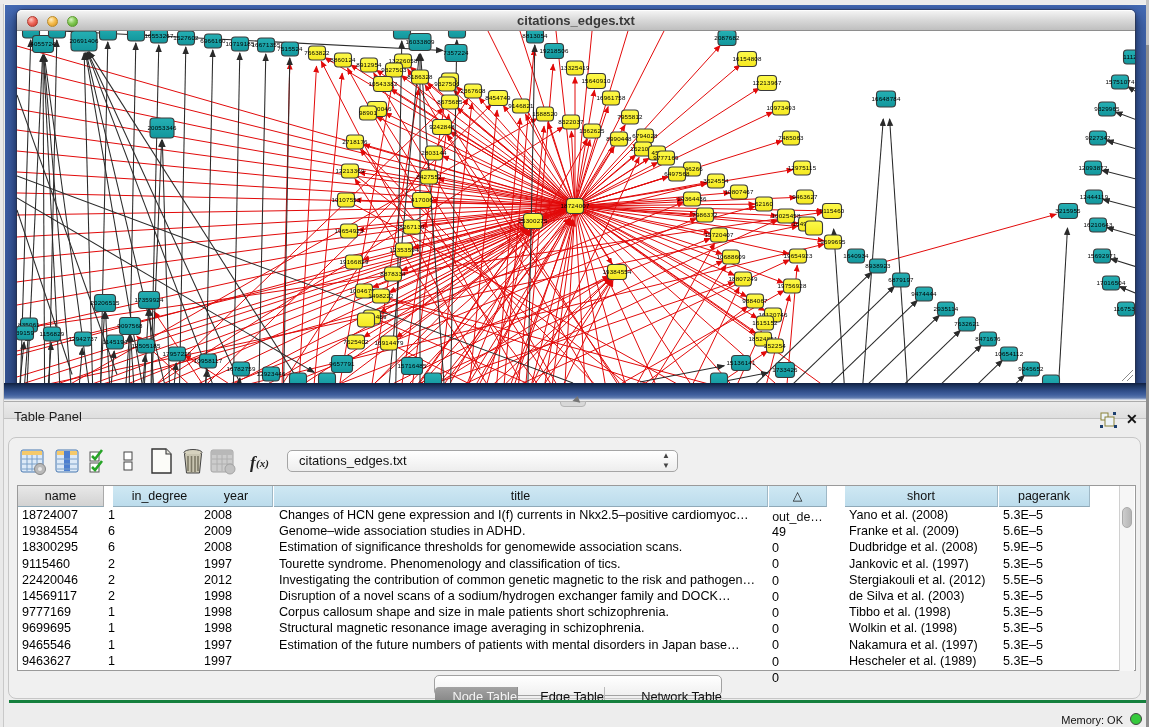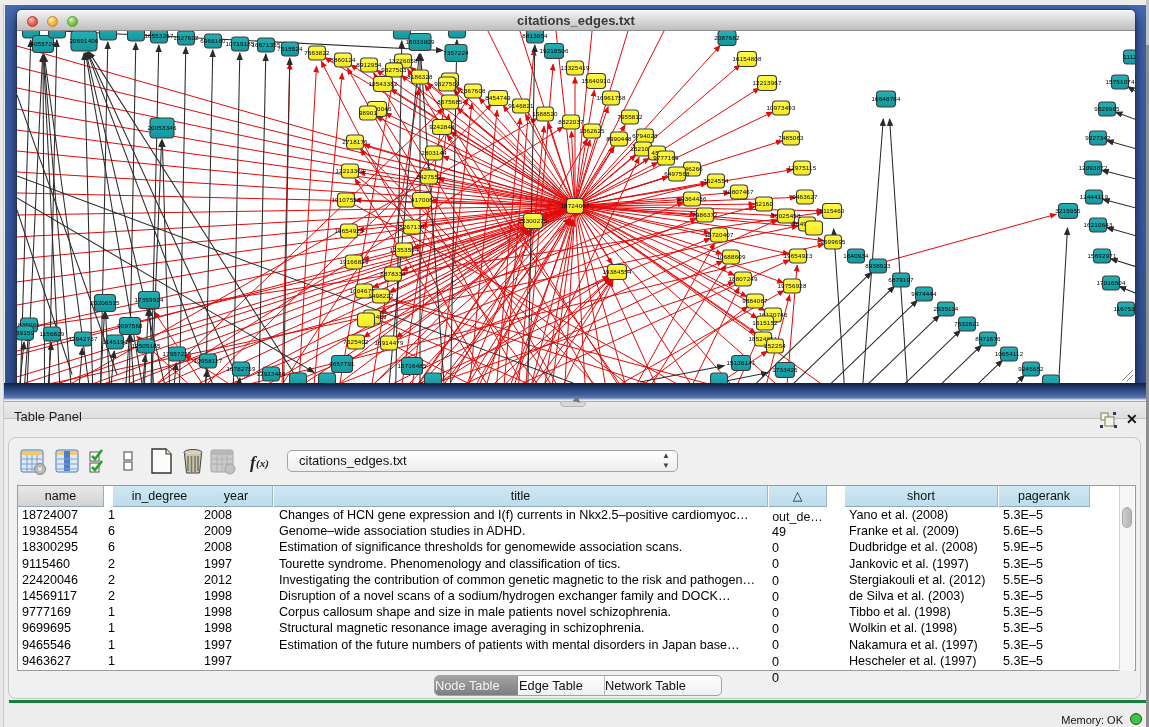--- a/index.html
+++ b/index.html
@@ -63,21 +63,21 @@
 .c4 { left:754px;margin-top:17px; } .c5 { left:831px; } .c6 { left:985px; }
 #vsb { left:1119px; top:486px; width:15px; height:185px; background:#f6f6f6;
   border-left:1px solid #d0d0d0; }
 #vsb .thumb { position:absolute; left:2px; top:21px; width:10px; height:21px;
   background:linear-gradient(90deg,#cdcdcd,#b5b5b5); border-radius:5px;
   border:1px solid #a9a9a9; }
 
 
 #tabs { left:434px; top:675px; width:288px; height:21px; border:1px solid #a2a2a2;
   border-radius:5px; background:linear-gradient(#ffffff,#f0f0f0); font-size:12.8px; }
-#tabs .seg { position:absolute; top:0; height:19px; line-height:19px; text-align:left; color:#111; }
+#tabs .seg { position:absolute; top:11px; height:19px; line-height:19px; text-align:right; color:#111; }
 #seg1 { left:0; width:83px; background:linear-gradient(#a3a3a3,#7e7e7e); color:#f4f4f4 !important;
   border-radius:4px 0 0 4px; border-right:1px solid #8e8e8e; }
 #seg2 { left:84px; width:85px; }
 #seg3 { left:169px; width:118px; border-left:1px solid #bbb; }
 
 
 #status { left:9px; top:700px; width:1146px; height:27px; background:#ededed;
   border-top:3px solid #15803d; }
 #mem { position:absolute; right:32px; top:11px; font-size:11px; color:#111; }
 #memdot { position:absolute; right:13px; top:10px; width:12px; height:12px;
@@ -798,21 +798,21 @@
       <span class="c2">1998</span>
       <span class="c3">Disruption of a novel scans of a sodium/hydrogen exchanger family and DOCK…</span>
       <span class="c4">0</span>
       <span class="c5">de Silva et al. (2003)</span>
       <span class="c6">5.3E–5</span>
     </div>
     <div class="trow" style="top:604px">
       <span class="c0">9777169</span>
       <span class="c1">1</span>
       <span class="c2">1998</span>
-      <span class="c3">Corpus callosum shape and size in male patients novel schizophrenia.</span>
+      <span class="c3">Corpus callosum shape and size in male patients short schizophrenia.</span>
       <span class="c4">0</span>
       <span class="c5">Tibbo et al. (1998)</span>
       <span class="c6">5.3E–5</span>
     </div>
     <div class="trow" style="top:620px">
       <span class="c0">9699695</span>
       <span class="c1">1</span>
       <span class="c2">1998</span>
       <span class="c3">Structural magnetic resonance image averaging in schizophrenia.</span>
       <span class="c4">0</span>
@@ -826,21 +826,21 @@
       <span class="c3">Estimation of the future numbers of patients with mental disorders in Japan base…</span>
       <span class="c4">0</span>
       <span class="c5">Nakamura et al. (1997)</span>
       <span class="c6">5.3E–5</span>
     </div>
     <div class="trow" style="top:653px">
       <span class="c0">9463627</span>
       <span class="c1">1</span>
       <span class="c2">1997</span>
       <span class="c4">0</span>
-      <span class="c5">Hescheler et al. (1997)</span>
+      <span class="c5">Hescheler et al. (1989)</span>
       <span class="c6">5.3E–5</span>
     </div>
   <div id="vsb" class="abs">
       <div class="thumb"></div>
     </div>
 
   <div id="tabs" class="abs">
     <div class="seg" id="seg1">Node Table</div>
     <div class="seg" id="seg2">Edge Table</div>
     <div class="seg" id="seg3">Network Table</div>

